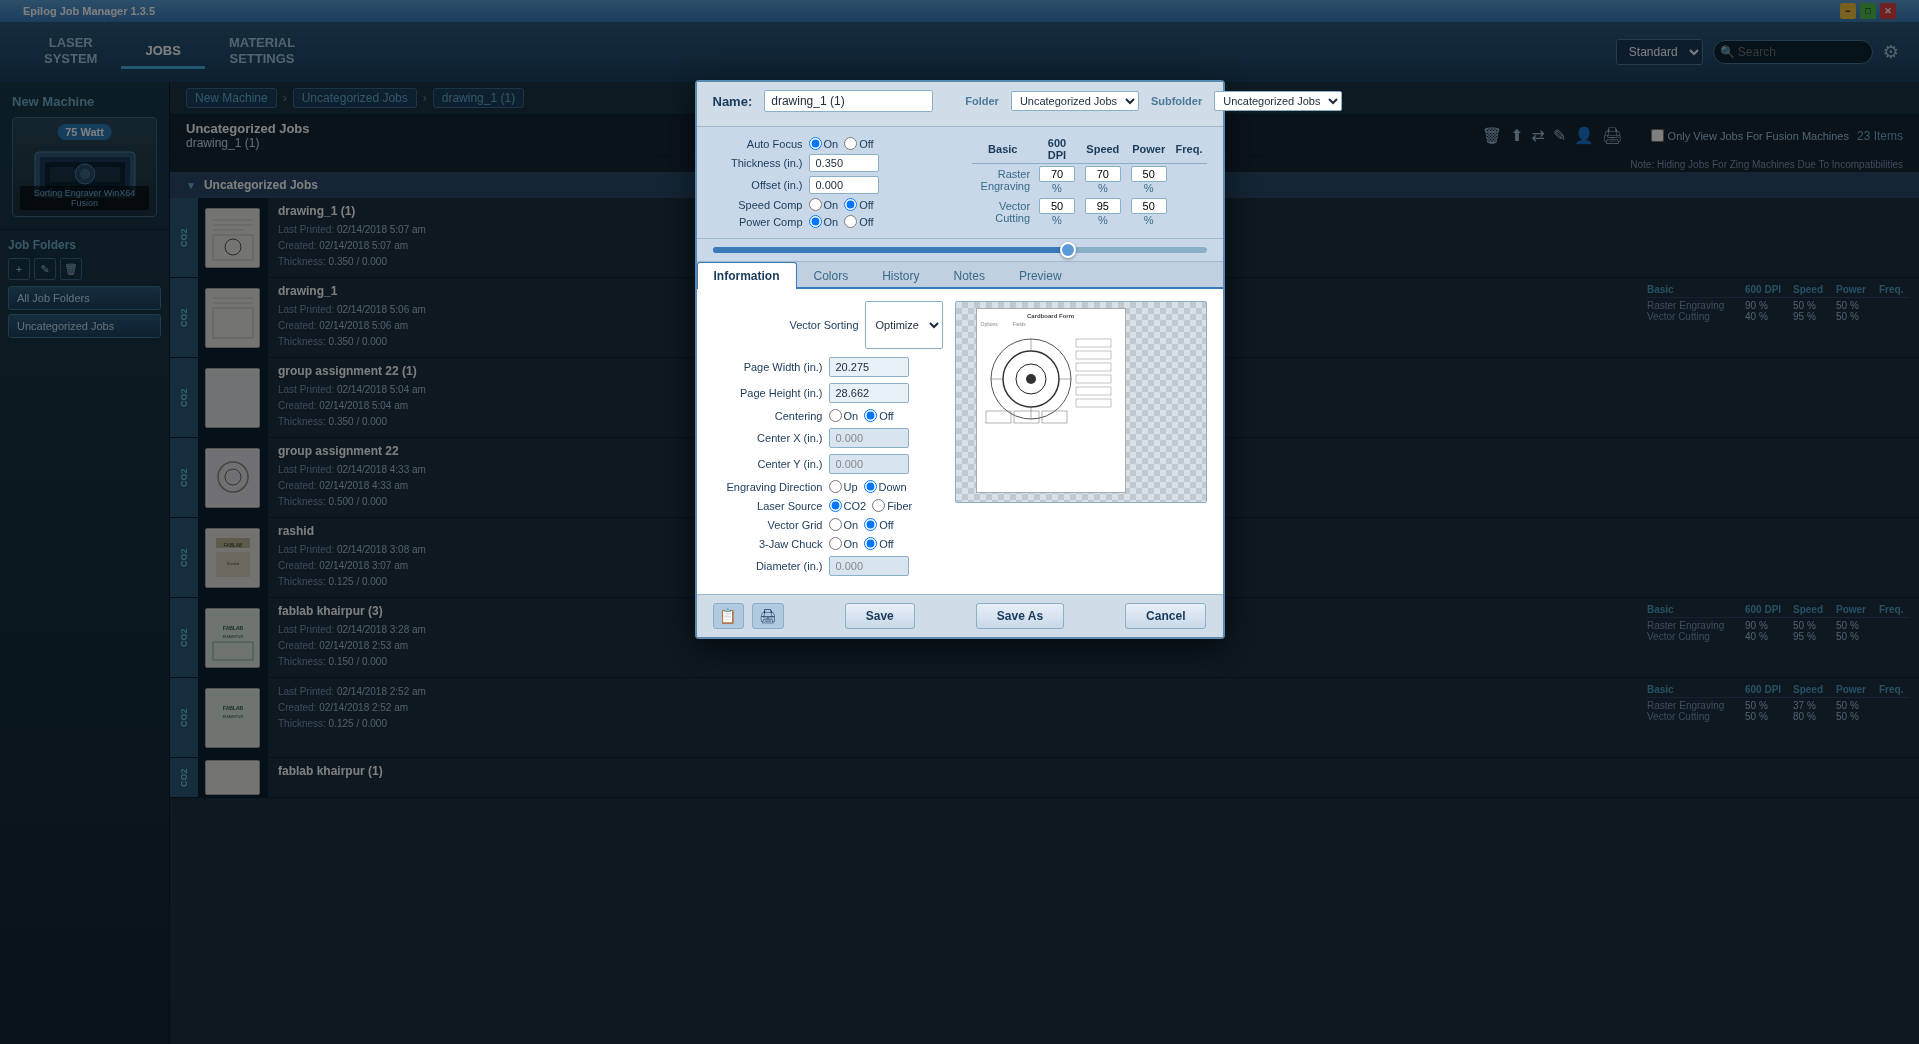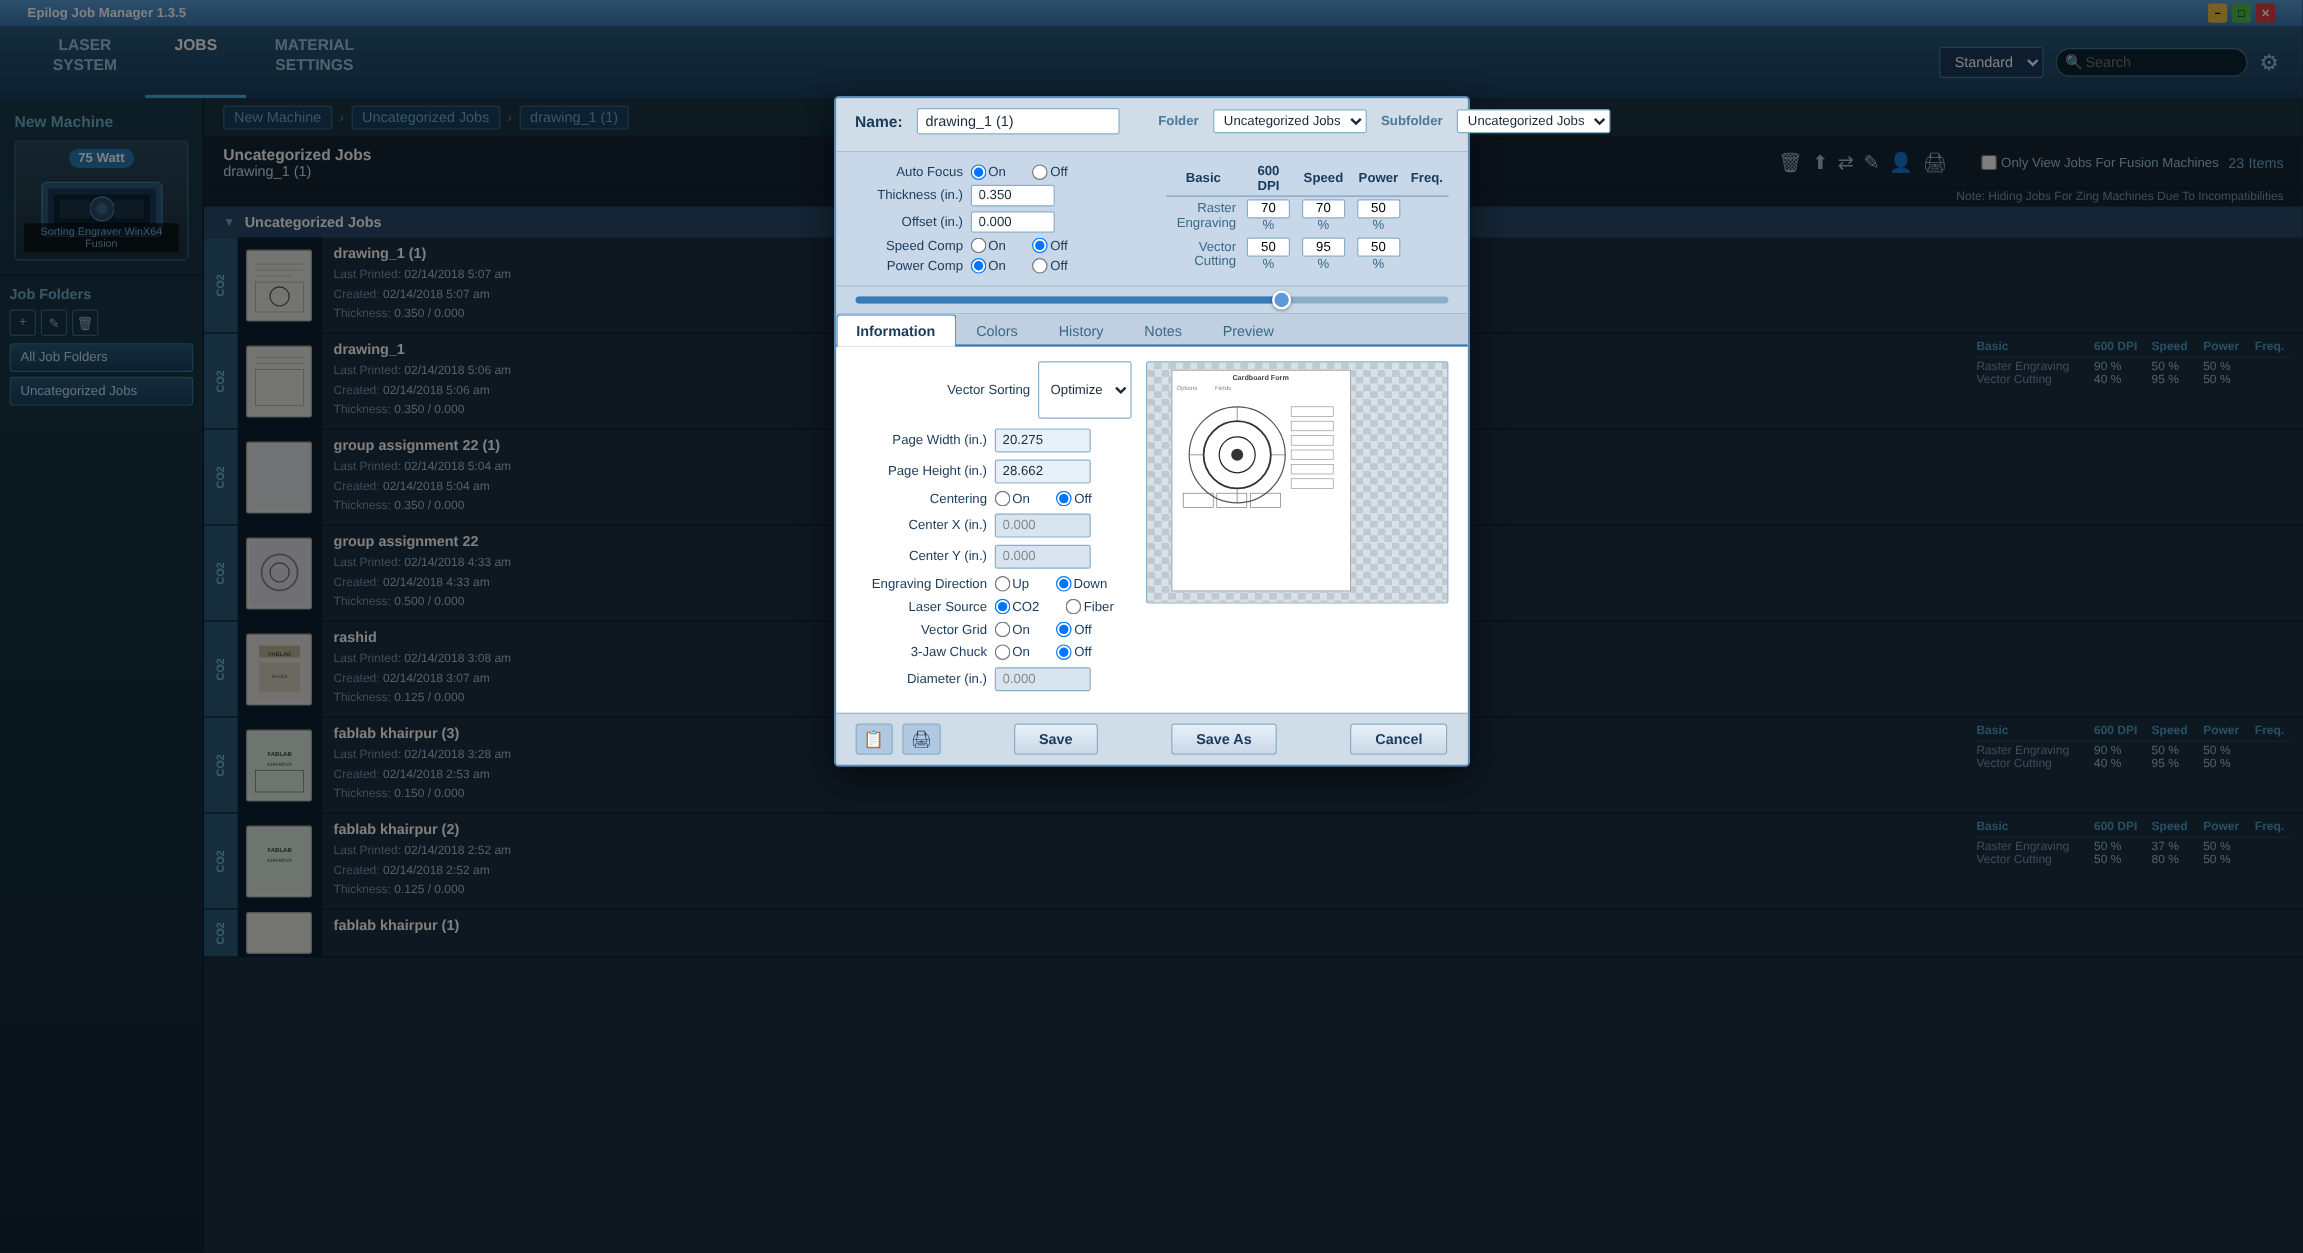--- a/index.html
+++ b/index.html
@@ -23,20 +23,21 @@
     }
     .titlebar-btn.min { background: #f0c040; }
     .titlebar-btn.max { background: #50c050; }
     .titlebar-btn.close { background: #e04040; color: white; }
 
     
     .topnav {
       background: linear-gradient(to bottom, #2a5a7a, #1a4060);
       height: 60px;
       display: flex;
+      align-items: center;
       padding: 0 20px;
       gap: 0;
     }
     .nav-tab {
       padding: 8px 24px;
       color: #a0c8e0;
       cursor: pointer;
       font-size: 13px;
       font-weight: bold;
       text-align: center;
@@ -387,21 +388,21 @@
     .setting-label { color: #1a3a5a; font-size: 11px; min-width: 90px; text-align: right; }
     .setting-value {
       background: white;
       border: 1px solid #8ab0c8;
       padding: 2px 6px;
       font-size: 11px;
       color: #1a2a3a;
       border-radius: 2px;
       width: 70px;
     }
-    .radio-group { display: flex; align-items: center; gap: 22px; font-size: 11px; color: #1a3a5a; }
+    .radio-group { display: flex; align-items: center; gap: 6px; font-size: 11px; color: #1a3a5a; }
     .radio-group label { display: flex; align-items: center; gap: 2px; cursor: pointer; }
     .dpi-table { width: 100%; border-collapse: collapse; font-size: 11px; }
     .dpi-table th {
       color: #1a3a5a;
       padding: 2px 4px;
       text-align: center;
       font-weight: bold;
       border-bottom: 1px solid #8ab0c8;
     }
     .dpi-table td { padding: 2px 4px; text-align: center; color: #1a3a5a; }
@@ -863,21 +864,20 @@
         <div class="job-thumb">
           <div class="job-thumb-inner">
             <svg width="50" height="55">
               <rect width="50" height="55" fill="#dde8e0"></rect>
               <text x="25" y="20" font-size="5" text-anchor="middle" fill="#2a5a3a" font-weight="bold">FABLAB</text>
               <text x="25" y="28" font-size="4" text-anchor="middle" fill="#2a5a3a">KHAIRPUR</text>
             </svg>
           </div>
         </div>
         <div class="job-details">
-          <div class="job-name">fablab khairpur (2)</div>
           <div class="job-meta">
             Last Printed: <span>02/14/2018 2:52 am</span><br>
             Created: <span>02/14/2018 2:52 am</span><br>
             Thickness: <span>0.125 / 0.000</span>
           </div>
         </div>
         <div class="job-stats">
           <div class="job-stats-header">
             <span style="width:90px">Basic</span>
             <span style="width:40px">600 DPI</span>

